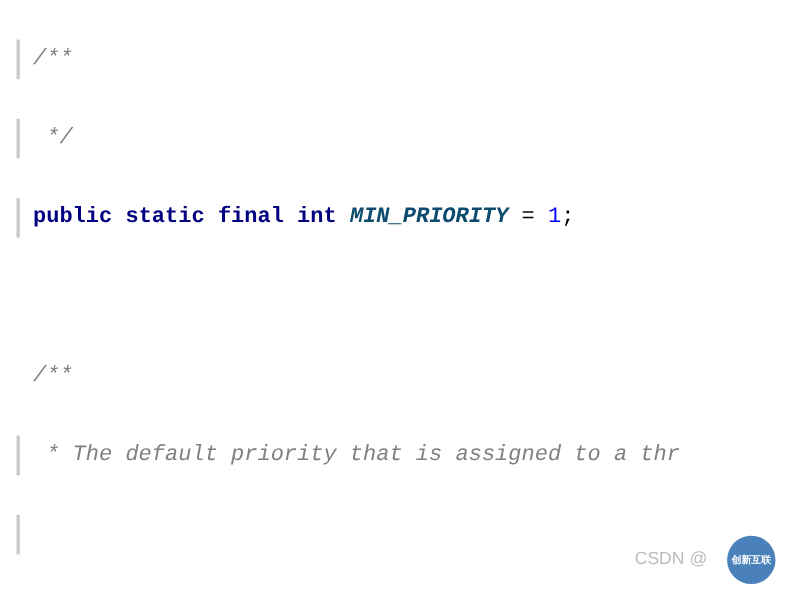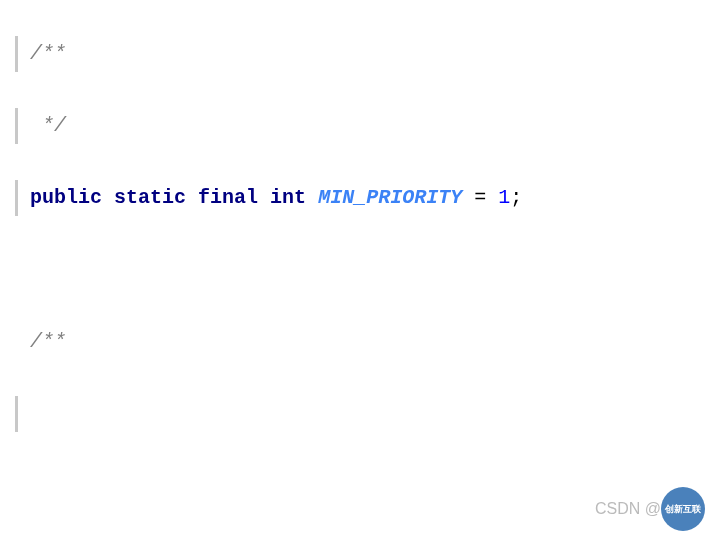--- a/index.html
+++ b/index.html
@@ -30,40 +30,40 @@
   .comment {
     color: #808080;
     font-style: italic;
   }
   .keyword {
     color: #000080;
     font-weight: bold;
     text-align: right;
   }
   .constant {
-    color: #3b82f6;
+    color: #0c4a6e;
     font-style: italic;
     font-weight: bold;
   }
   .number {
     color: #0000ff;
   }
   .op {
     color: #000000;
   }
   .watermark {
     position: absolute;
     bottom: 12px;
     right: 10px;
     color: #bbbbbb;
     font-size: 16px;
     font-family: sans-serif;
     display: flex;
     align-items: center;
-    gap: 0;
+    gap: 18px;
   }
   .watermark-logo {
     width: 44px;
     height: 44px;
     background: #2b6cb0;
     border-radius: 50%;
     display: flex;
     align-items: center;
     justify-content: center;
     color: #fff;
@@ -80,20 +80,21 @@
 </style>
 </head>
 <body>
 
 <div class="code-area">
 <span class="line border-left"> <span class="comment">/**</span></span>
 <span class="line border-left"> <span class="comment"> */</span></span>
 <span class="line border-left"> <span class="keyword">public</span> <span class="keyword">static</span> <span class="keyword">final</span> <span class="keyword">int</span> <span class="constant">MIN_PRIORITY</span><span class="op"> = </span><span class="number">1</span><span class="op">;</span></span>
 <span class="line"> </span>
 <span class="line"><span class="comment"> /**</span></span>
+<span class="line border-left"><span class="comment">  * The default priority that is assigned to a thr</span></span>
 <span class="line border-left"></span>
 
 
 
 
 
 
 </div>
 
 <div class="watermark">

